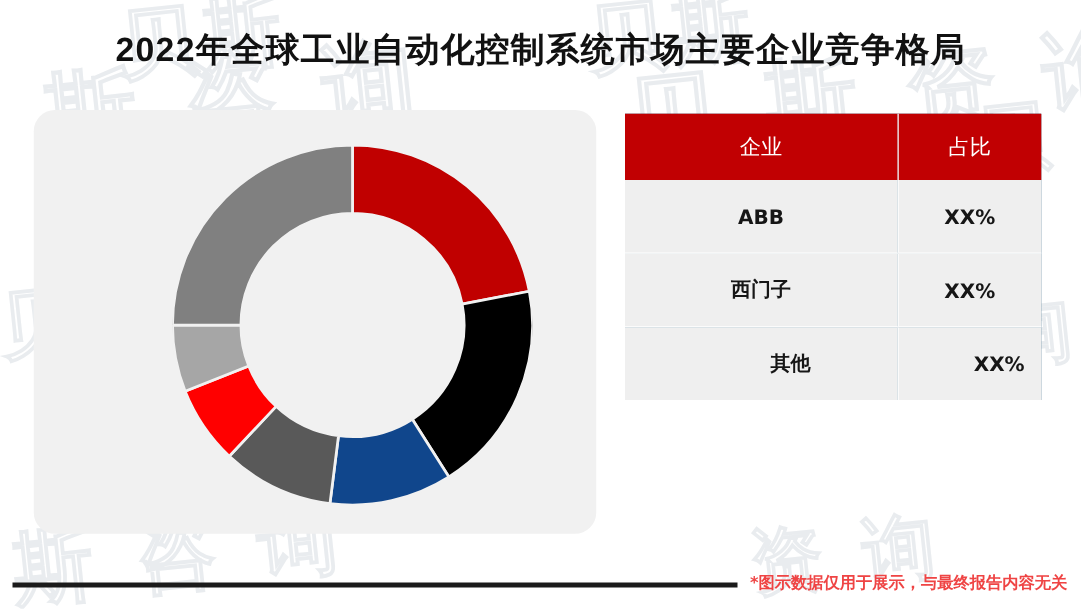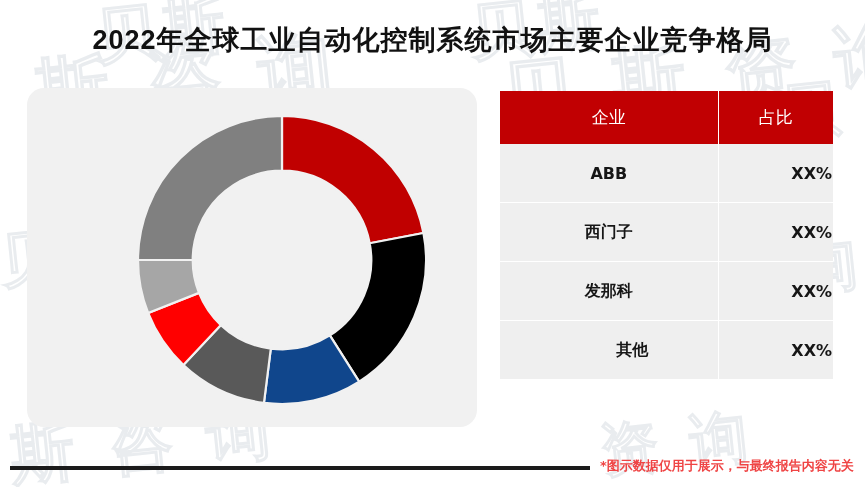--- a/index.html
+++ b/index.html
@@ -104,21 +104,21 @@
     background: #efefef;
     height: 56px;
     text-align: center;
     font-size: 16px;
     font-weight: 700;
     color: #161616;
     border-bottom: 1px solid #ffffff;
     font-family: "DejaVu Sans", "Liberation Sans", sans-serif;
     margin-left: 46px;
   }
-  .share-table td.cell-share { border-left: 1px solid #ffffff; text-align: right; }
+  .share-table td.cell-share { border-left: 1px solid #ffffff; }
   .share-table tr:last-child td { border-bottom: none; padding-left: 48px; }
 
   
   .footer-rule {
     position: absolute;
     left: 10px;
     top: 466px;
     width: 580px;
     height: 4px;
     background: #1b1b1b;
@@ -179,24 +179,20 @@
   <tbody id="table-body">
       <tr>
         <td class="cell-company">ABB</td>
         <td class="cell-share">XX%</td>
       </tr>
       <tr>
         <td class="cell-company">西门子</td>
         <td class="cell-share">XX%</td>
       </tr>
       <tr>
-        <td class="cell-company">发那科</td>
-        <td class="cell-share">XX%</td>
-      </tr>
-      <tr>
         <td class="cell-company">其他</td>
         <td class="cell-share">XX%</td>
       </tr>
     </tbody>
 </table>
 
 <div class="footer-rule"></div>
 <div class="footer-note">*图示数据仅用于展示，与最终报告内容无关</div>
 
 </body></html>

